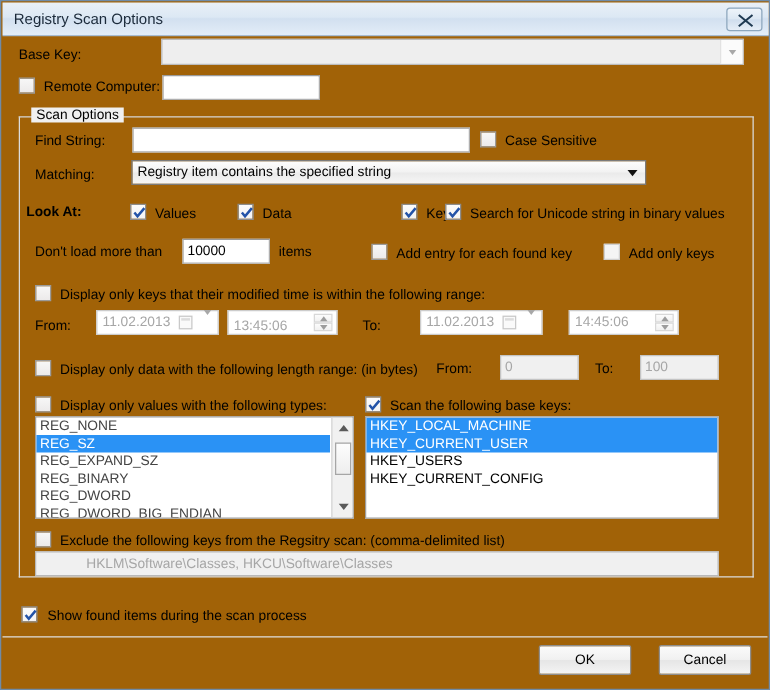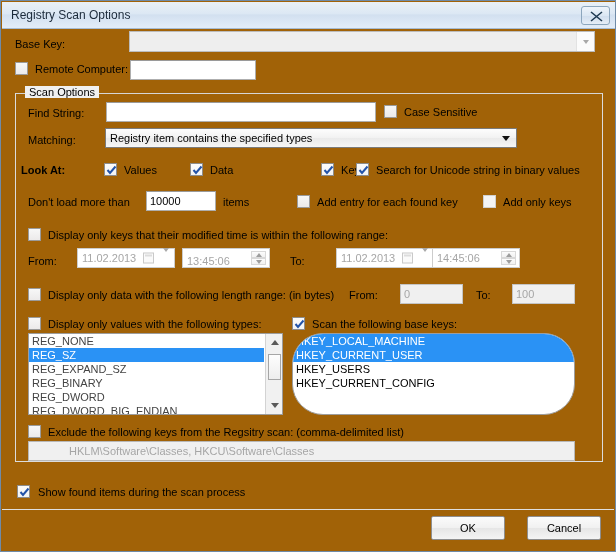--- a/index.html
+++ b/index.html
@@ -282,21 +282,21 @@
   <div class="tf" style="left:105px; top:101px; width:270px; height:20px;">
     <span></span>
   </div>
   <span class="cbrow" style="left:383px; top:104px;">
     <span class="cb unchecked" style="position:relative; display:inline-block; vertical-align:-2px;"></span>
     <span style="margin-left:4px;">Case Sensitive</span>
   </span>
 
   <div class="lbl" style="left:27px; top:133px;">Matching:</div>
   <div class="combo-c" style="left:104px; top:127px; width:412px; height:20px;">
-    <span>Registry item contains the specified types</span>
+    <span>Registry item contains the specified string</span>
     <span class="arrowbox">
         <i class="tri-dark"></i>
       </span>
   </div>
 
   <div class="lbl" style="left:20px; top:163px;font-weight:bold;">Look At:</div>
 
   <span class="cbrow" style="left:103px; top:162px;">
     <span class="cb" style="position:relative; display:inline-block; vertical-align:-2px;">
       <svg width="11" height="11" viewBox="0 0 11 11">
@@ -375,21 +375,21 @@
   </div>
 
   <div class="lbl" style="left:289px; top:254px;">To:</div>
   <div class="picker" style="left:335px; top:247px; width:98px; height:20px;">
     <span>11.02.2013</span>
     <span class="cal">
         <i></i>
       </span>
     <span class="dd"><i class="tri-grey-sm"></i></span>
   </div>
-  <div class="picker" style="left:431px; top:247px; width:88px; height:20px;">
+  <div class="picker" style="left:454px; top:247px; width:88px; height:20px;">
     <span>14:45:06</span>
     <span class="spin">
       <div>
           <i class="tri-up-t"></i>
         </div>
       <div>
           <i class="tri-dn-t"></i>
         </div>
     </span>
   </div>
@@ -432,21 +432,21 @@
   </div>
 
   <span class="cbrow" style="left:291px; top:316px;">
     <span class="cb" style="position:relative; display:inline-block; vertical-align:-2px;">
       <svg width="11" height="11" viewBox="0 0 11 11">
           <path d="M1.5 5 L4 8 L9.5 1.5" stroke="#2353a8" stroke-width="2" fill="none"></path>
         </svg>
     </span>
     <span style="margin-left:4px;">Scan the following base keys:</span>
   </span>
-  <div class="listbox" style="left:291px; top:332px; width:283px; height:82px;border-radius:31px;">
+  <div class="listbox" style="left:291px; top:332px; width:283px; height:82px;">
     <div id="base-keys-items" style="position:absolute; left:0; top:0; right:0;">
         <div class="lb-item sel">HKEY_LOCAL_MACHINE</div>
         <div class="lb-item sel">HKEY_CURRENT_USER</div>
         <div class="lb-item plain">HKEY_USERS</div>
         <div class="lb-item plain">HKEY_CURRENT_CONFIG</div>
       </div>
   </div>
 
   <span class="cbrow" style="left:27px; top:424px;">
     <span class="cb unchecked" style="position:relative; display:inline-block; vertical-align:-2px;"></span>

